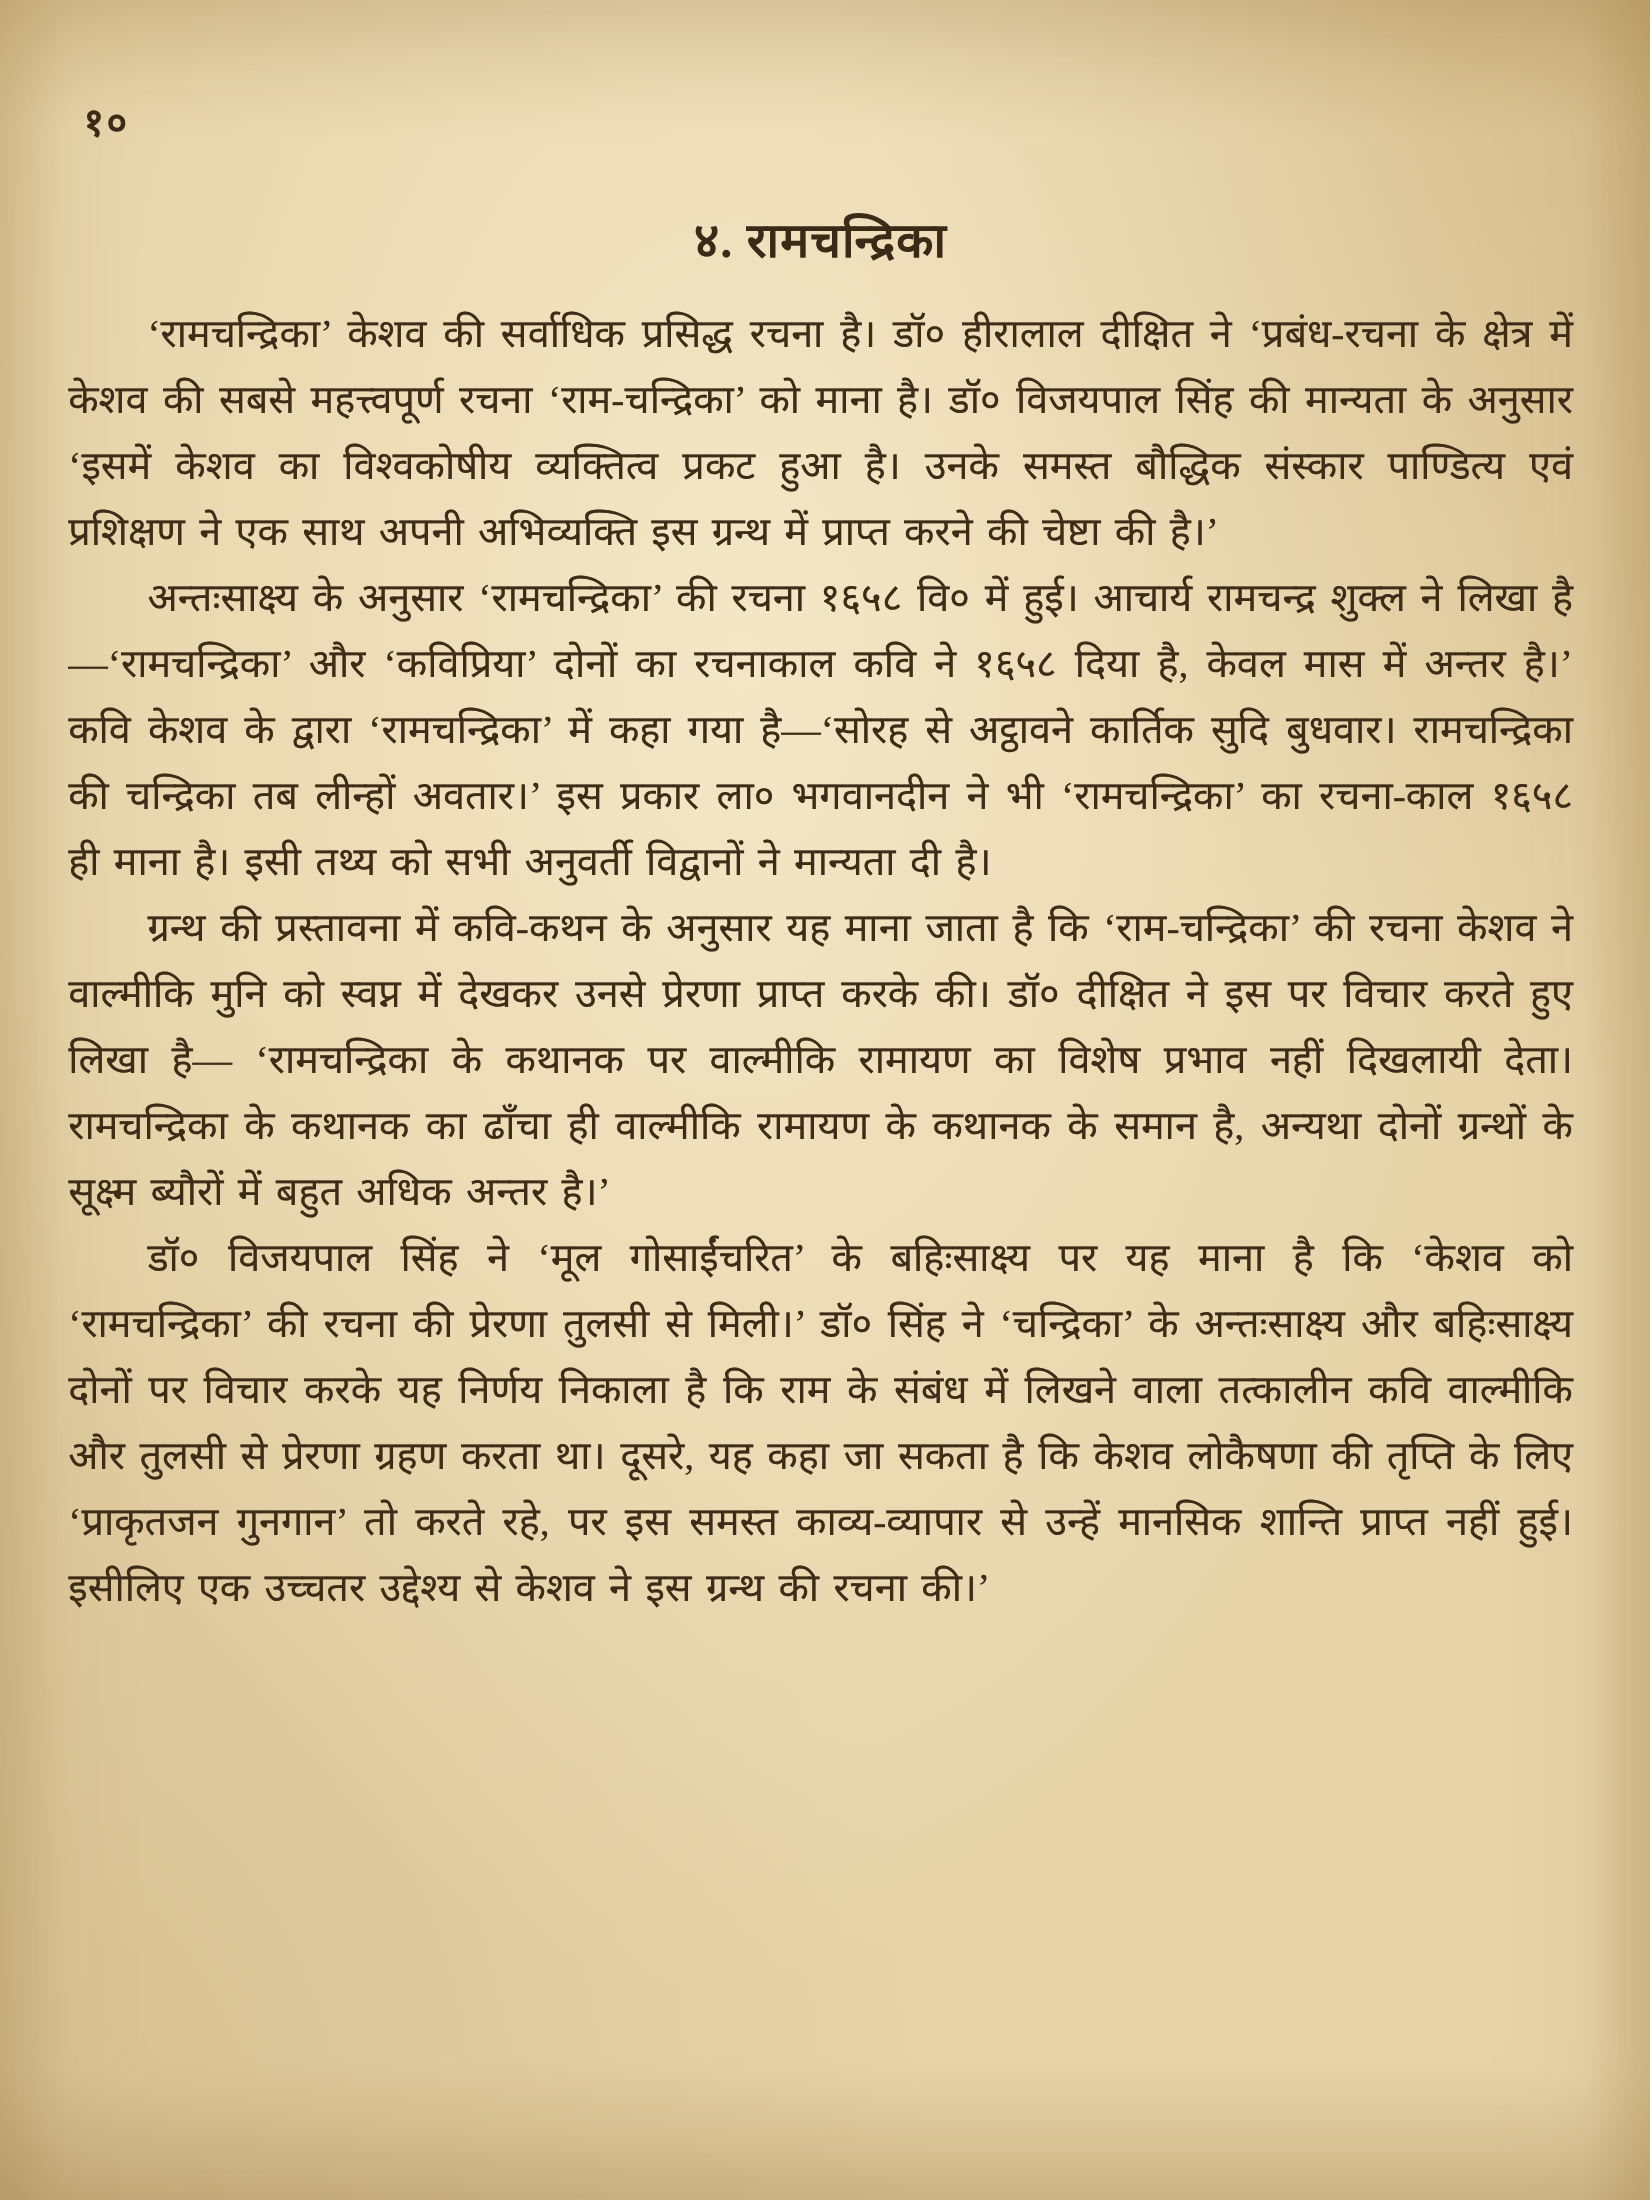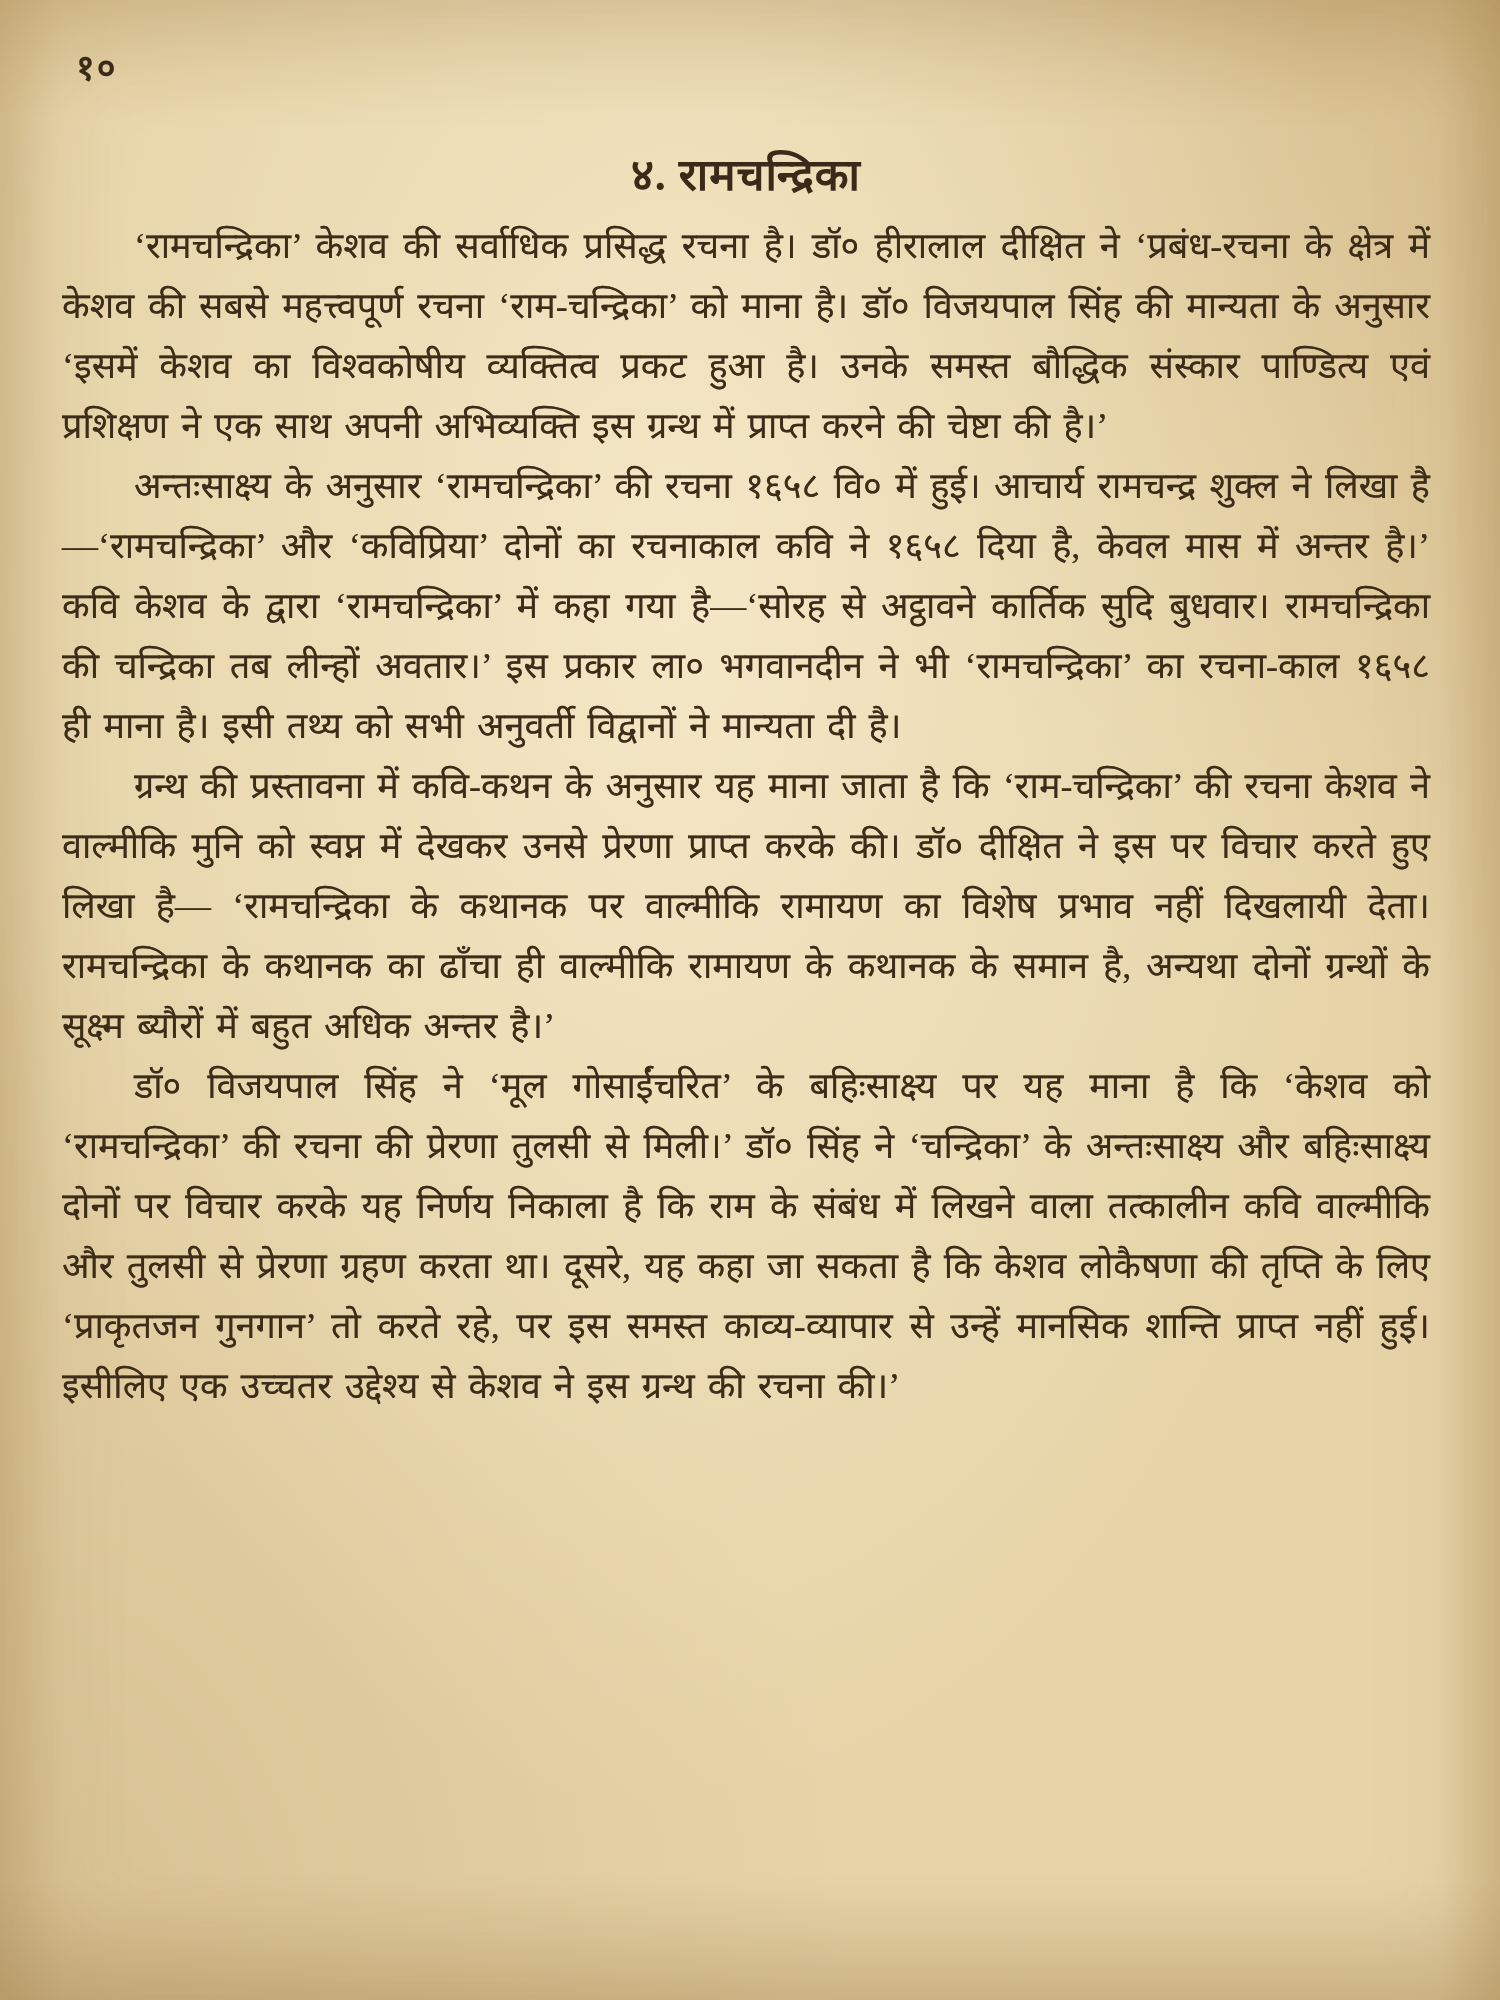--- a/index.html
+++ b/index.html
@@ -27,29 +27,30 @@
   .header-row {
     display: flex;
     justify-content: space-between;
     align-items: baseline;
     font-size: 36px;
     font-weight: bold;
     padding: 0 8px 0 14px;
   }
   .page-number {
     letter-spacing: 2px;
+    margin-top: 44px;
   }
   .running-header {
     letter-spacing: 1px;
   }
   .section-title {
     text-align: center;
     font-size: 44px;
     font-weight: bold;
-    margin: 52px 0 13px 0;
+    margin: 52px 0 26px 0;
     letter-spacing: 1px;
   }
   .body-text p {
     margin: 0;
     font-size: 36px;
     line-height: 60px;
     text-align: justify;
     text-indent: 72px;
     word-spacing: 4px;
     color: #3c2c18;

